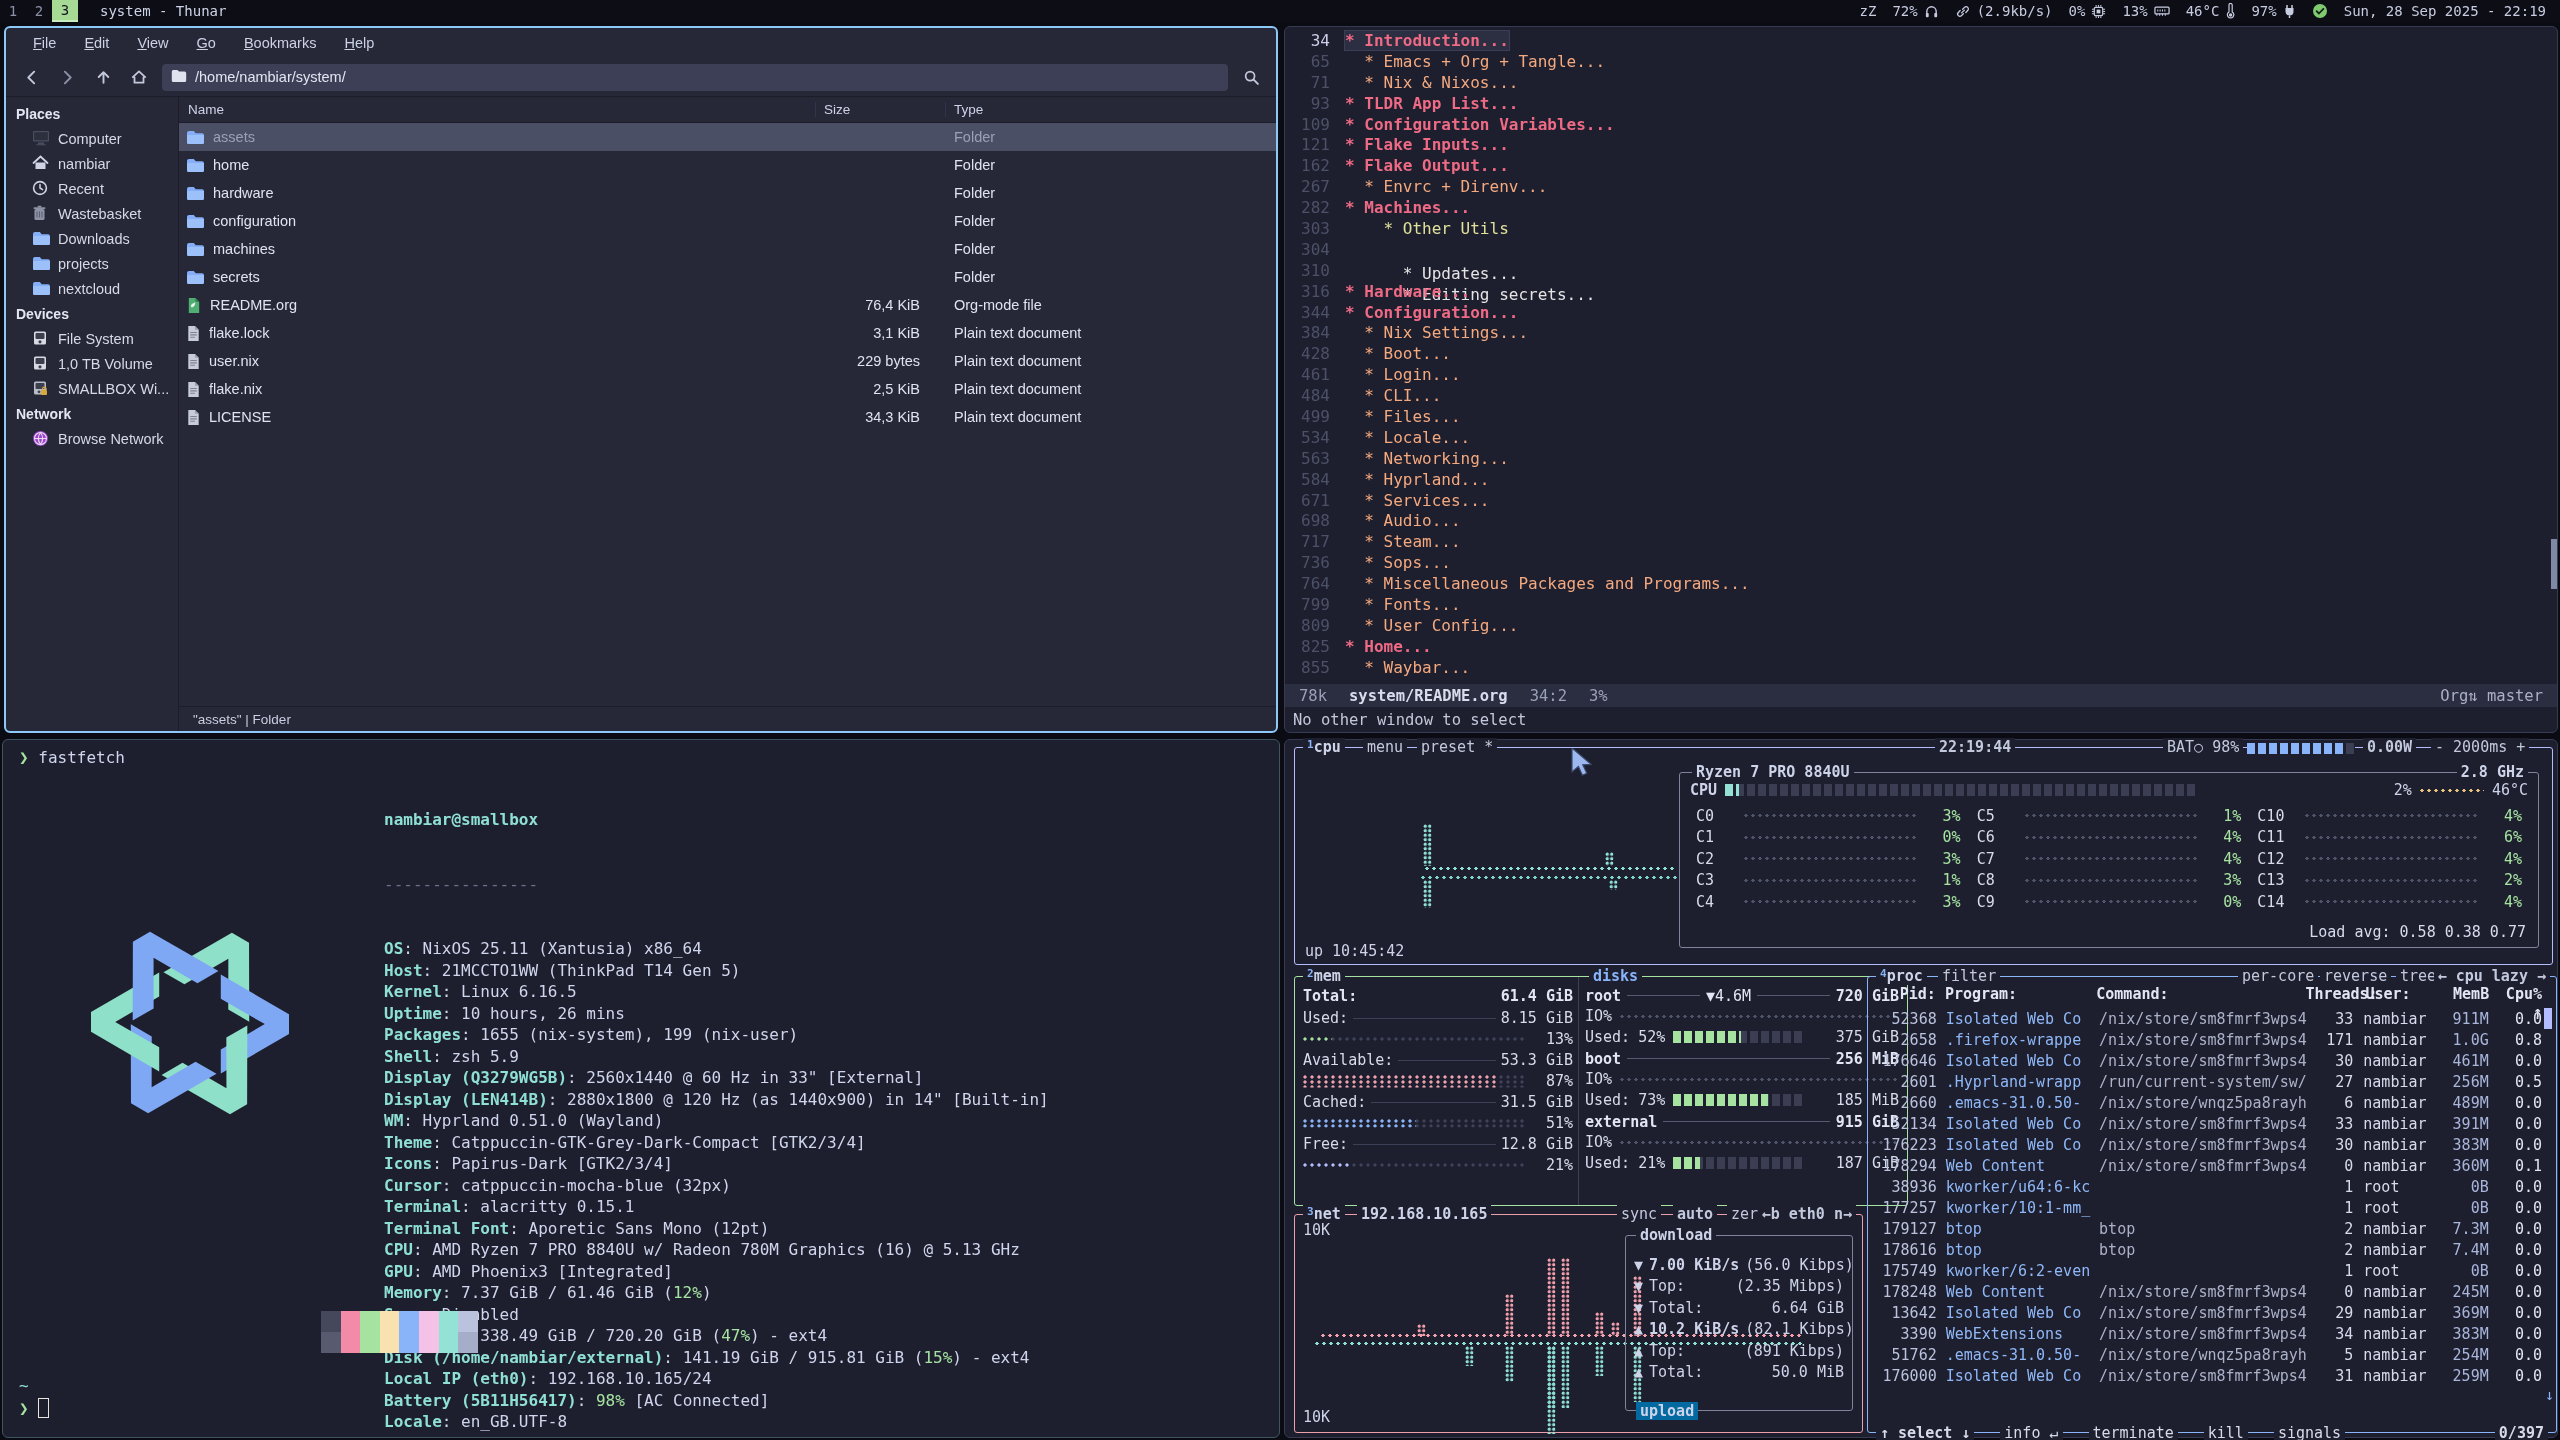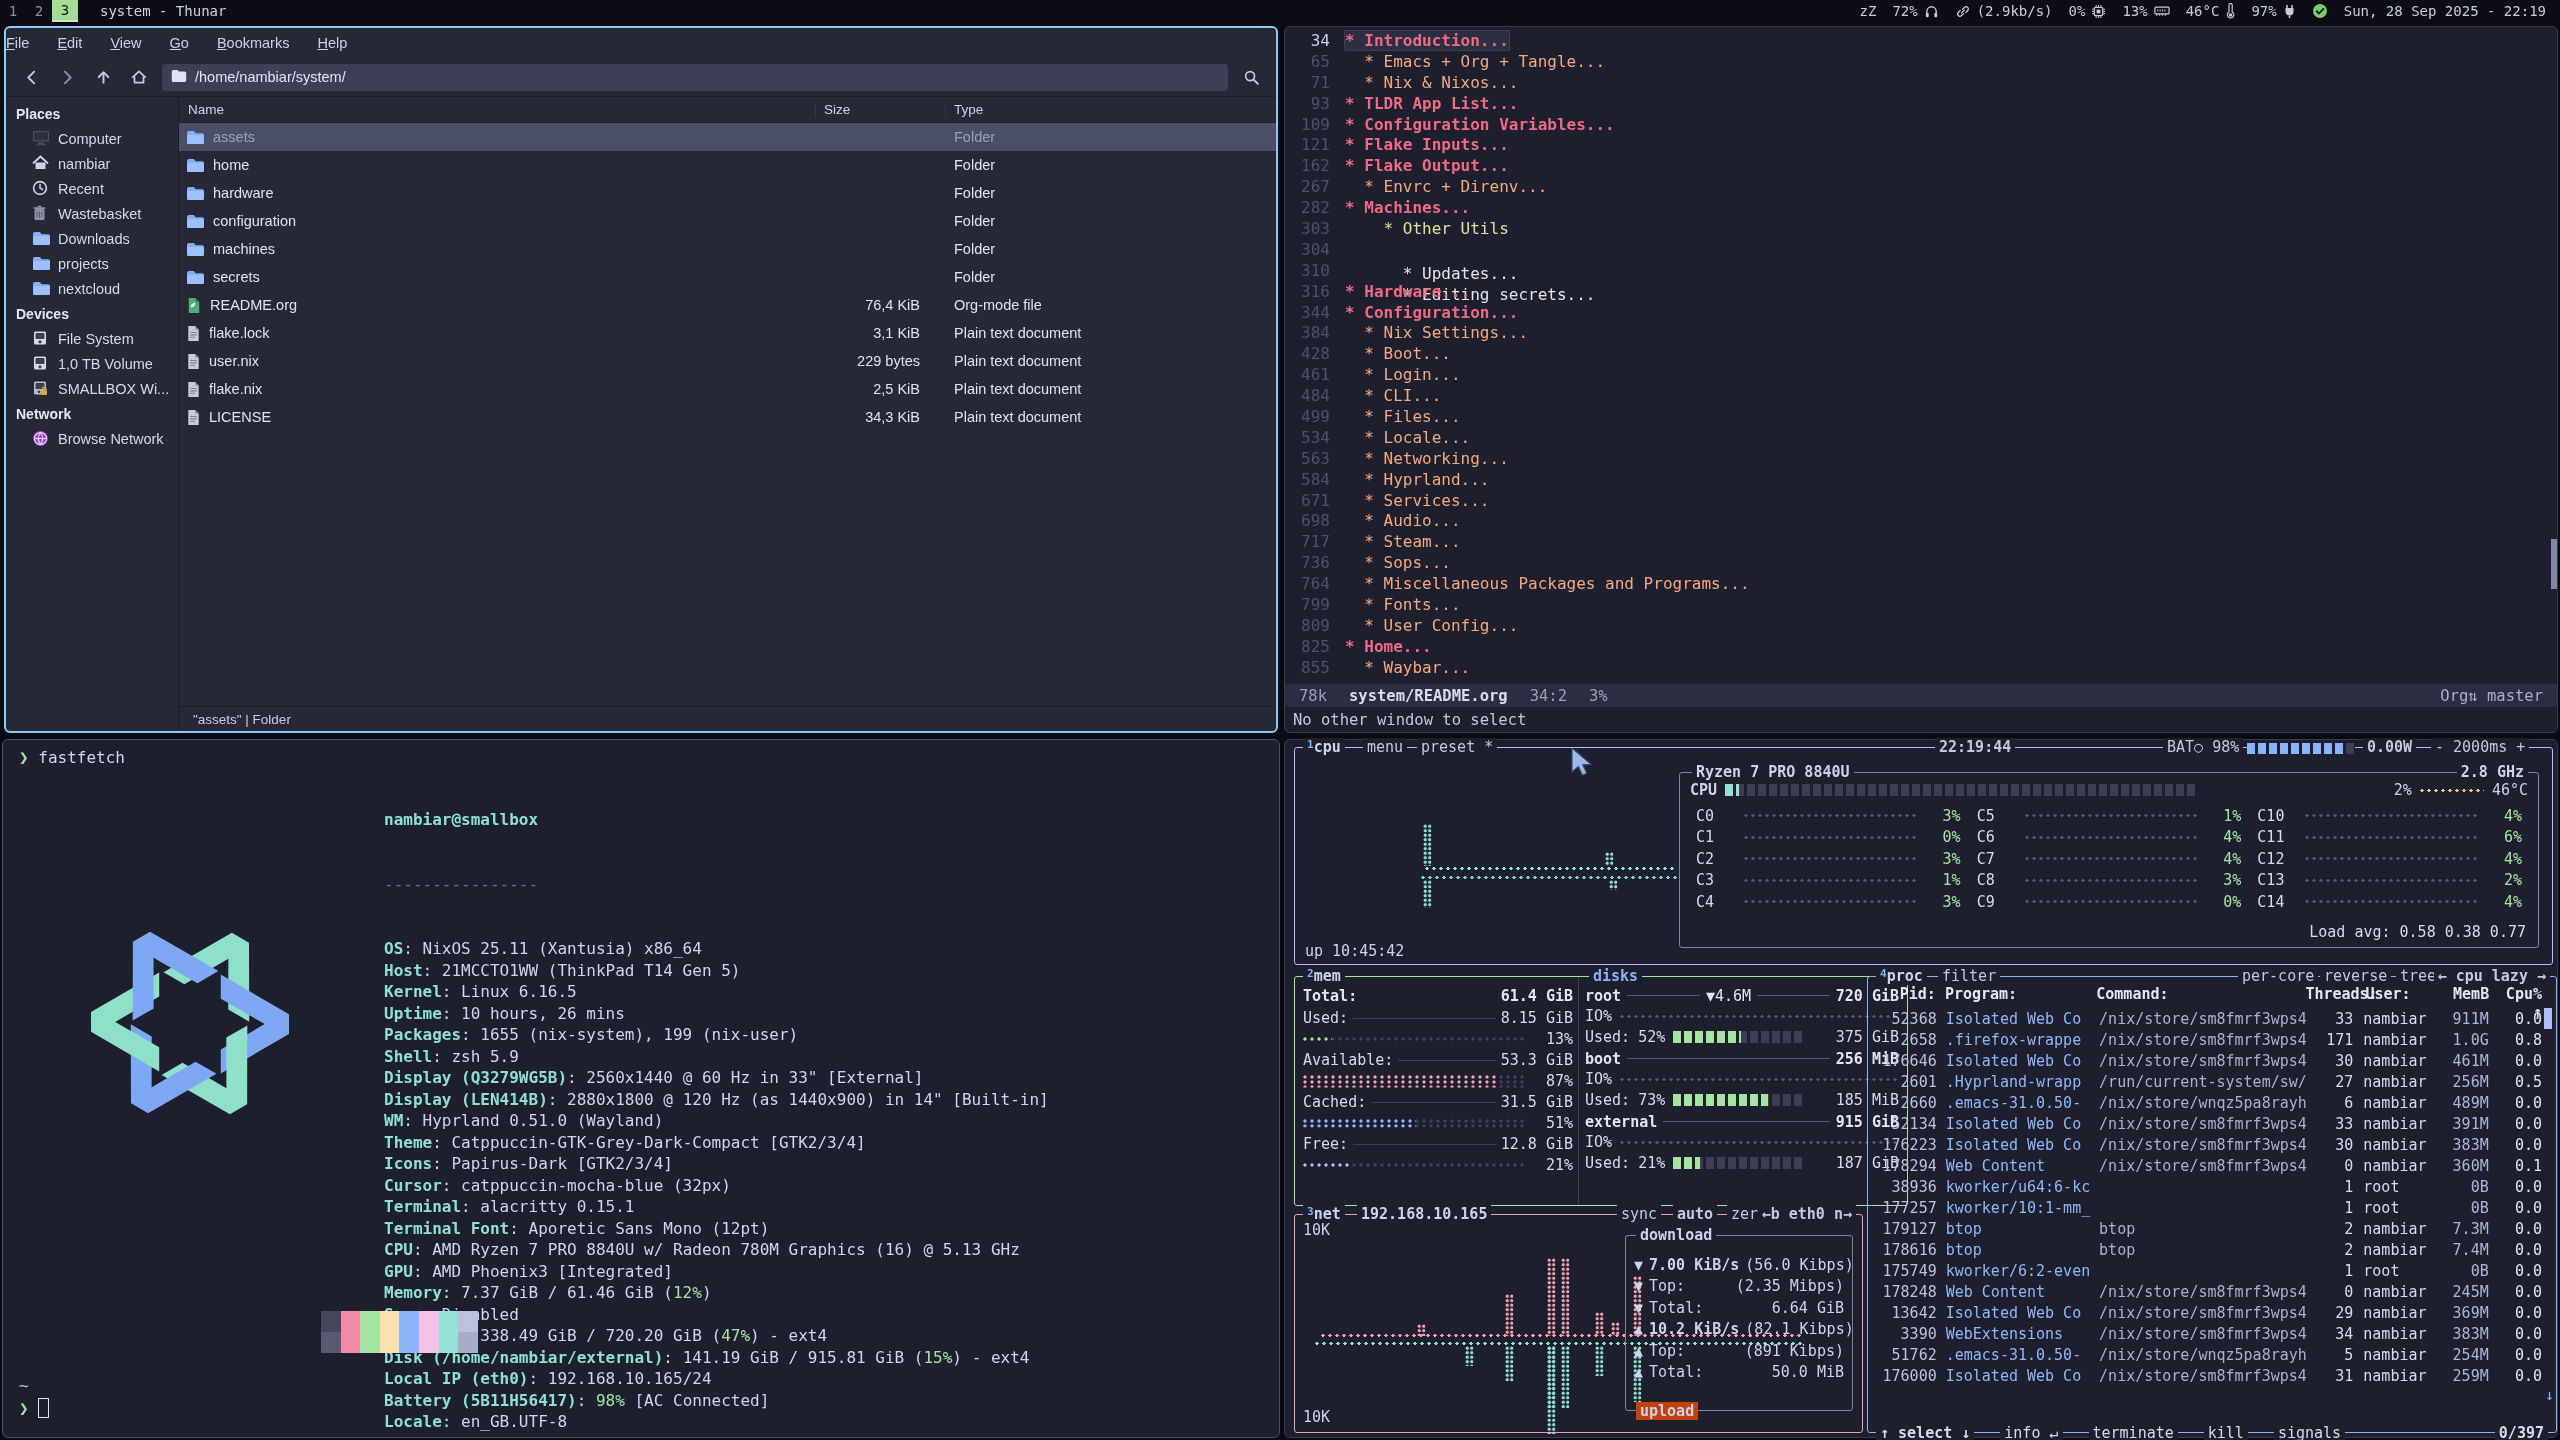--- a/index.html
+++ b/index.html
@@ -18,21 +18,21 @@
   .tbitem { display:flex; align-items:center; gap:6px; }
   .tbitem svg { display:block; }
 
   
   .window { position:absolute; border-radius:6px; }
 
   
   #thunar { left:4px; top:26px; width:1274px; height:707px; background:#262838;
     border:2px solid #8cc8f8; font-family:"Liberation Sans", sans-serif; color:#ccd1e4;
     display:flex; flex-direction:column; overflow:hidden; }
-  #thunar-menubar { height:30px; display:flex; align-items:center; gap:28px; padding-left:0;
+  #thunar-menubar { height:30px; display:flex; align-items:center; gap:28px; padding-left:27px;
     font-size:14.5px; flex:none; }
   .menu-item { display:inline-block; cursor:default; }
   .menu-item::first-letter { text-decoration:underline; }
   #thunar-toolbar { height:38px; display:flex; align-items:center; gap:10px; padding:0 12px; flex:none; }
   .navbtn { width:26px; height:26px; display:flex; align-items:center; justify-content:center; border-radius:4px; }
   #pathbar { flex:1; height:27px; background:#3c3f55; border-radius:4px; display:flex; align-items:center;
     gap:8px; padding:0 9px; font-size:14.5px; color:#e3e6f2; }
   #thunar-main { flex:1; display:flex; border-top:1px solid #1c1d29; min-height:0; }
   #thunar-sidebar { width:173px; flex:none; padding-top:4px; border-right:1px solid #1c1d29; overflow:hidden; }
   .side-header { font-weight:bold; font-size:14px; color:#e4e7f1; padding:5px 0 4px 10px; }
@@ -143,21 +143,21 @@
   .disk-io .iodots { flex:1; height:5px; }
   .disk-used { display:flex; align-items:center; gap:8px; height:22px; color:#d6dbec; }
   .disk-used .sqmeter { width:130px; }
 
   
   #net-scale-top { position:absolute; left:8px; top:6px; }
   #net-scale-bot { position:absolute; left:8px; bottom:6px; }
   #net-stats { position:absolute; left:330px; top:20px; width:228px; height:176px;
     border:1px solid #7f849c; border-radius:3px; }
   #net-dl-label { position:absolute; left:10px; top:-10px; background:#1e1f2e; padding:0 4px; font-weight:bold; }
-  #net-ul-label { position:absolute; left:10px; bottom:-10px; background:#c2410c; padding:0 4px; font-weight:bold; }
+  #net-ul-label { position:absolute; left:10px; bottom:-10px; background:#0369a1; padding:0 4px; font-weight:bold; }
   .net-srow { display:flex; align-items:center; height:21.5px; padding:0 8px; gap:6px; }
   .net-srow .nlab { white-space:pre; }
   .net-srow .nval { margin-left:auto; white-space:pre; }
   .vcol { position:absolute; width:9px; background-image:radial-gradient(circle at 2.2px 2.2px, var(--c) 1.6px, transparent 1.9px);
     background-size:4.5px 4.5px; }
 
   
   #proc-header { position:absolute; left:6px; right:14px; top:8px; display:flex; font-weight:bold; color:#e2e6f4; }
   #proc-rows { position:absolute; left:6px; right:14px; top:31px; }
   .prow { display:flex; height:21px; align-items:center; }

